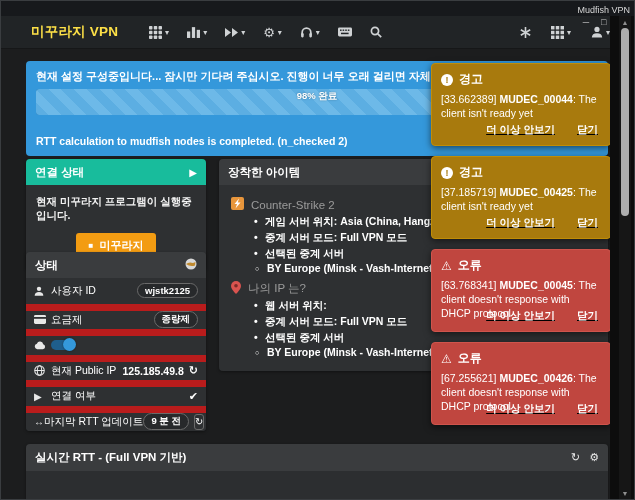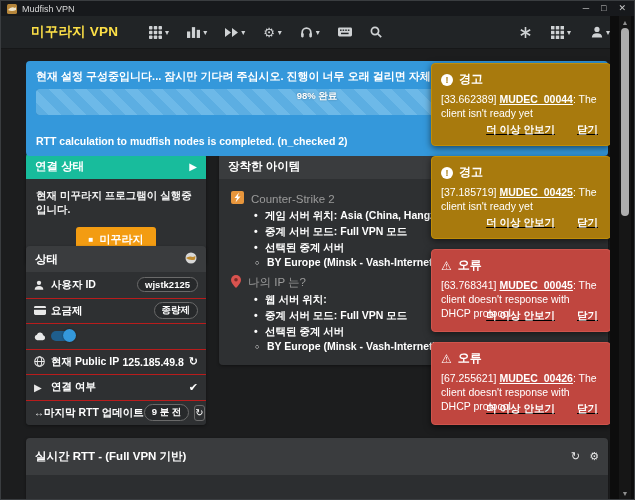--- a/index.html
+++ b/index.html
@@ -1,21 +1,21 @@
 <!DOCTYPE html>
 <html><head>
 <meta charset="utf-8">
 <style>
   * { margin:0; padding:0; box-sizing:border-box; }
   html,body { width:635px; height:500px; overflow:hidden; background:#000; }
   body { font-family:"Liberation Sans","DejaVu Sans",sans-serif; }
   .window { position:relative; width:635px; height:500px; background:#1c1d1e; overflow:hidden; border:1px solid #3a3d40; }
 
   
-  .titlebar { position:absolute; top:0; left:0; width:100%; height:15px; background:#17191c; display:flex; align-items:center; padding:4px 4px; z-index:50; }
+  .titlebar { position:absolute; top:0; left:0; width:100%; height:15px; background:#17191c; display:flex; align-items:flex-end; padding:4px 4px; z-index:50;flex-direction:column; }
   .titlebar .app-icon { width:10px; height:10px; margin:0 5px 0 2px; }
   .titlebar .title { font-size:9px; color:#d8d8d8; flex:1; }
   .win-controls { display:flex; gap:12px; padding-right:4px; }
   .win-controls span { color:#c9c9c9; font-size:9px; line-height:15px; cursor:default; }
 
   
   .navbar { position:absolute; top:15px; left:0; width:100%; height:33px; background:#212426; display:flex; align-items:center; padding:0 14px 0 30px; z-index:40; border-bottom:1px solid #161718; }
   .brand { color:#fde047; font-weight:bold; font-size:13.5px; margin-right:22px; letter-spacing:.2px; }
   .nav-item { display:flex; align-items:center; gap:3px; color:#cfd2d4; margin:0 9px; cursor:pointer; }
   .nav-item svg { display:block; }
@@ -31,40 +31,40 @@
   
   .banner { position:absolute; left:25px; top:12px; width:582px; background:#3498db; border-radius:4px; padding:8px 10px 9px; z-index:5; }
   .banner .line { color:#fff; font-weight:bold; font-size:11px; white-space:nowrap; overflow:hidden; }
   .progress { position:relative; margin-top:5px; height:26px; background:#2980b9; border-radius:3px; overflow:hidden; }
   .progress-fill { height:100%; width:98%; border-radius:3px;
      background:repeating-linear-gradient(45deg,#5caee2 0 9px,#6db9e8 9px 18px); }
   .progress-label { position:absolute; top:0; left:0; right:0; text-align:center; font-size:9.5px; font-weight:bold; color:#fff; line-height:13px; text-shadow:0 0 2px rgba(0,0,0,.35); }
   .banner .line2 { margin-top:20px; font-size:10.5px; }
 
   
-  .panel { position:absolute; border-radius:4px; box-shadow:0 1px 3px rgba(0,0,0,.4); }
+  .panel { position:absolute; border-radius:4px; box-shadow:0 1px 3px rgba(0,0,0,.4);margin-top:6px; }
   .panel-header { height:26px; background:#3a3c3e; border-radius:4px 4px 0 0; display:flex; align-items:center; justify-content:space-between; padding:0 9px; color:#fff; font-weight:bold; font-size:11.5px; }
   .panel-body { background:#2e3032; border-radius:0 0 4px 4px; }
 
   
   .conn-panel { left:25px; top:104px; width:180px; z-index:4; }
   .conn-panel .panel-header { background:#18bc9c; }
   .conn-header-play { color:#fff; font-size:10px; }
   .conn-body { padding:10px 10px 12px; }
   .conn-msg { color:#f2f2f2; font-size:10.5px; font-weight:bold; margin-bottom:10px; }
   .disconnect-btn { display:flex; align-items:center; gap:6px; margin:0 auto; background:#f39c12; border:none; color:#fff; font-weight:bold; font-size:11px; padding:5px 13px; border-radius:3px; cursor:pointer; font-family:inherit; }
   .stop-icon { font-size:8px; line-height:8px; }
 
   
   .status-panel { left:25px; top:197px; width:180px; z-index:4; }
-  .status-row { display:flex; align-items:center; height:25.5px; padding:0 8px; background:#2e3032; border-top:1px solid #b91c1c; }
+  .status-row { display:flex; align-items:center; height:25.5px; padding:0 8px; background:#2e3032; border-top:7px solid #b91c1c; }
   .status-row:first-child { border-top:none; }
   .status-row:last-child { border-radius:0 0 4px 4px; }
   .row-icon { width:17px; color:#e8e8e8; font-size:10px; display:flex; align-items:center; }
-  .row-label { flex:1; color:#fff; font-weight:bold; font-size:10.5px; white-space:nowrap; }
+  .row-label { flex:1; color:#fff; font-weight:normal; font-size:10.5px; white-space:nowrap; }
   .badge { border:1px solid #6a6a6a; border-radius:9px; padding:1px 7px; color:#fff; font-size:9.5px; font-weight:bold; background:#27292b; white-space:nowrap; }
   .toggle { width:24px; height:10px; border-radius:5px; background:#1f5e8c; position:relative; cursor:pointer; }
   .toggle .knob { position:absolute; right:-1px; top:-2px; width:13px; height:13px; border-radius:50%; background:#3498db; box-shadow:0 0 2px rgba(0,0,0,.5); }
   .ip-value { color:#fff; font-weight:bold; font-size:10.5px; }
   .refresh-glyph { color:#fff; font-weight:bold; font-size:11px; margin-left:5px; cursor:pointer; }
   .check-glyph { color:#fff; font-weight:bold; font-size:11px; }
   .refresh-box { width:17px; height:16px; border:1px solid #6a6a6a; border-radius:3px; display:flex; align-items:center; justify-content:center; color:#fff; font-size:10px; margin-left:5px; cursor:pointer; }
 
   
   .items-panel { left:218px; top:104px; width:389px; z-index:3; }
@@ -77,27 +77,27 @@
   .sub-bullet::before { content:"○"; position:absolute; left:-12px; font-size:7px; top:3px; }
 
   
   .toast { position:absolute; left:430px; width:180px; height:83px; border-radius:4px; padding:7px 9px; z-index:30; box-shadow:0 2px 7px rgba(0,0,0,.55); }
   .toast.warn { background:#a87a0d; border:1px solid #c08d07; }
   .toast.error { background:#c0463f; border:1px solid #cf544c; }
   .toast-title { display:flex; align-items:center; gap:6px; color:#fff; font-weight:bold; font-size:12px; }
   .warn-icon { width:12px; height:12px; border-radius:50%; background:#fff; color:#a87a0d; font-size:9px; font-weight:bold; display:flex; align-items:center; justify-content:center; line-height:12px; }
   .error-icon { color:#fff; font-size:12px; line-height:12px; }
   .toast-msg { margin-top:4px; color:#fff; font-size:10.5px; line-height:1.35; }
-  .toast-code { font-weight:bold; text-decoration:underline; cursor:pointer; }
+  .toast-code { font-weight:bold; cursor:pointer; }
   .toast-actions { position:absolute; bottom:8px; right:12px; display:flex; gap:22px;text-decoration:underline; }
   .toast-actions span { color:#fff; font-weight:bold; font-size:10.5px; cursor:pointer; }
 
   
   .rtt-panel { left:25px; top:389px; width:582px; height:120px; z-index:2; }
-  .rtt-panel .panel-header { height:37px; }
+  .rtt-panel .panel-header { height:27px; }
   .rtt-header-icons { display:flex; gap:9px; color:#e8e8e8; font-size:11px; font-weight:normal; }
   .rtt-body { position:relative; height:93px; background:#2c2e30; }
   .rtt-ylabel { position:absolute; left:35px; top:34px; color:#8a8a8a; font-size:9.5px; }
 
   
   .scrollbar { position:absolute; top:15px; right:3px; width:12px; height:485px; background:#161616; z-index:60; }
   .scroll-arrow { width:12px; height:12px; display:flex; align-items:center; justify-content:center; color:#8f8f8f; font-size:7px; cursor:pointer; }
   .scroll-thumb { position:absolute; top:12px; left:2px; width:8px; height:188px; background:#adadad; border-radius:4px; cursor:pointer; }
   .scroll-arrow.down { position:absolute; bottom:2px; }
 </style>

